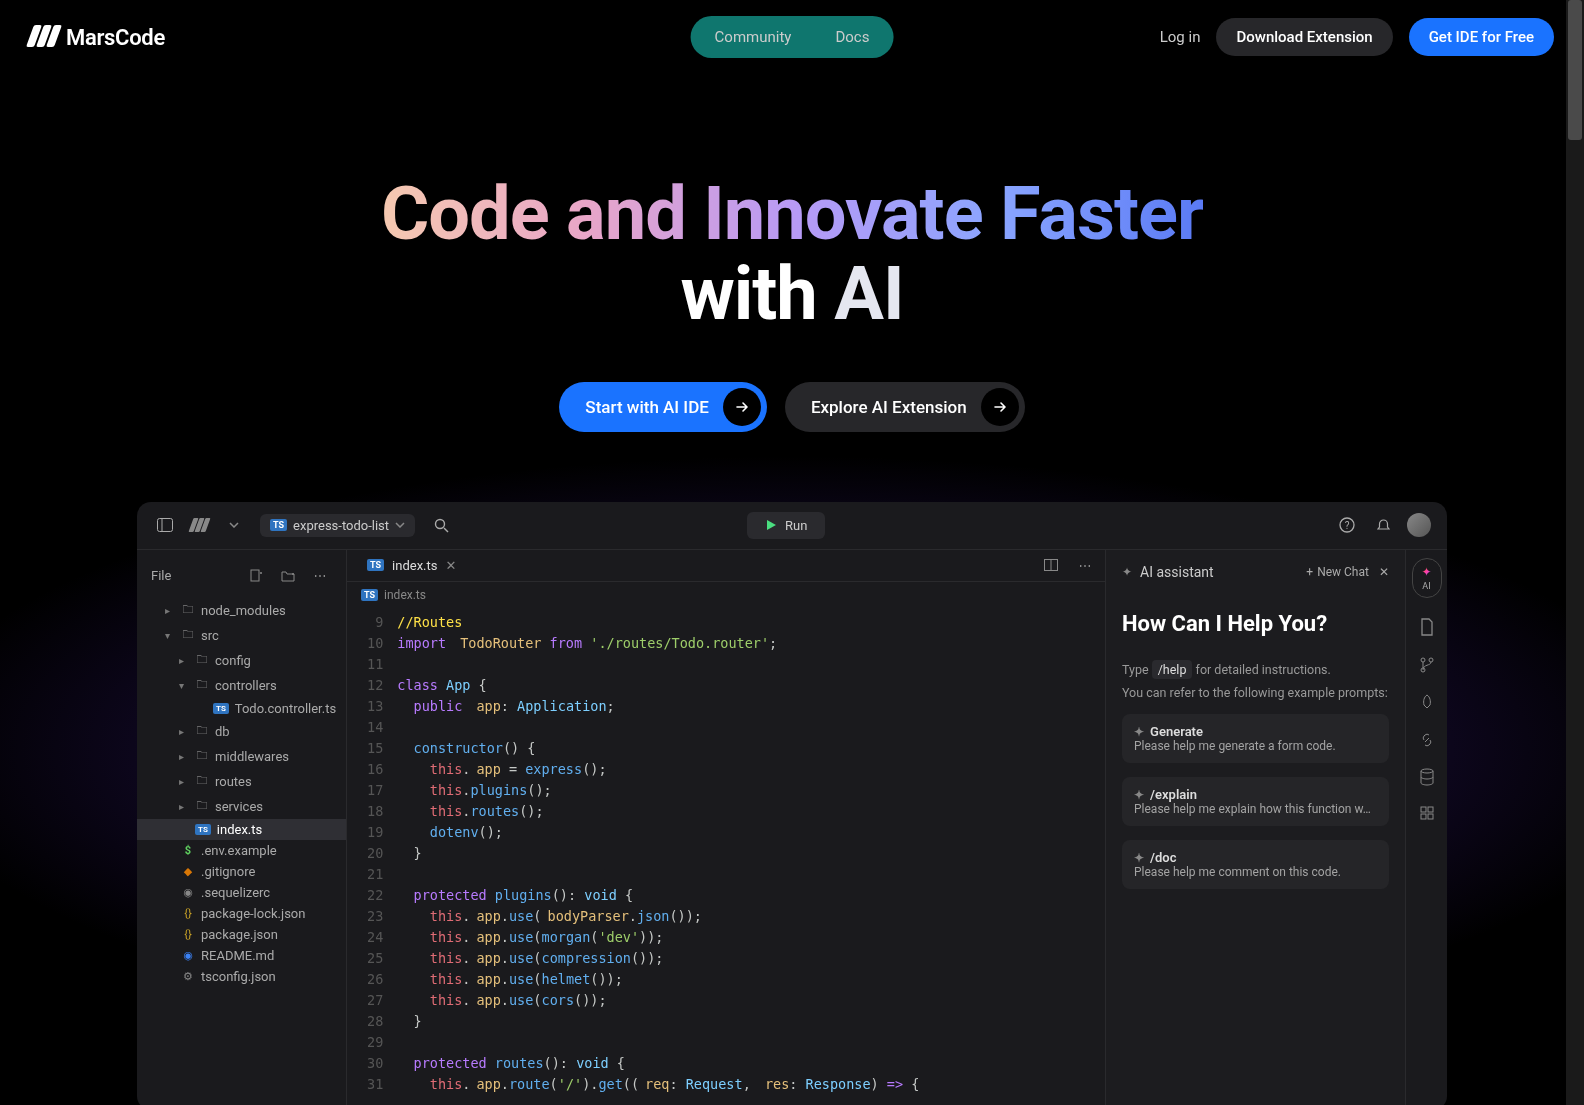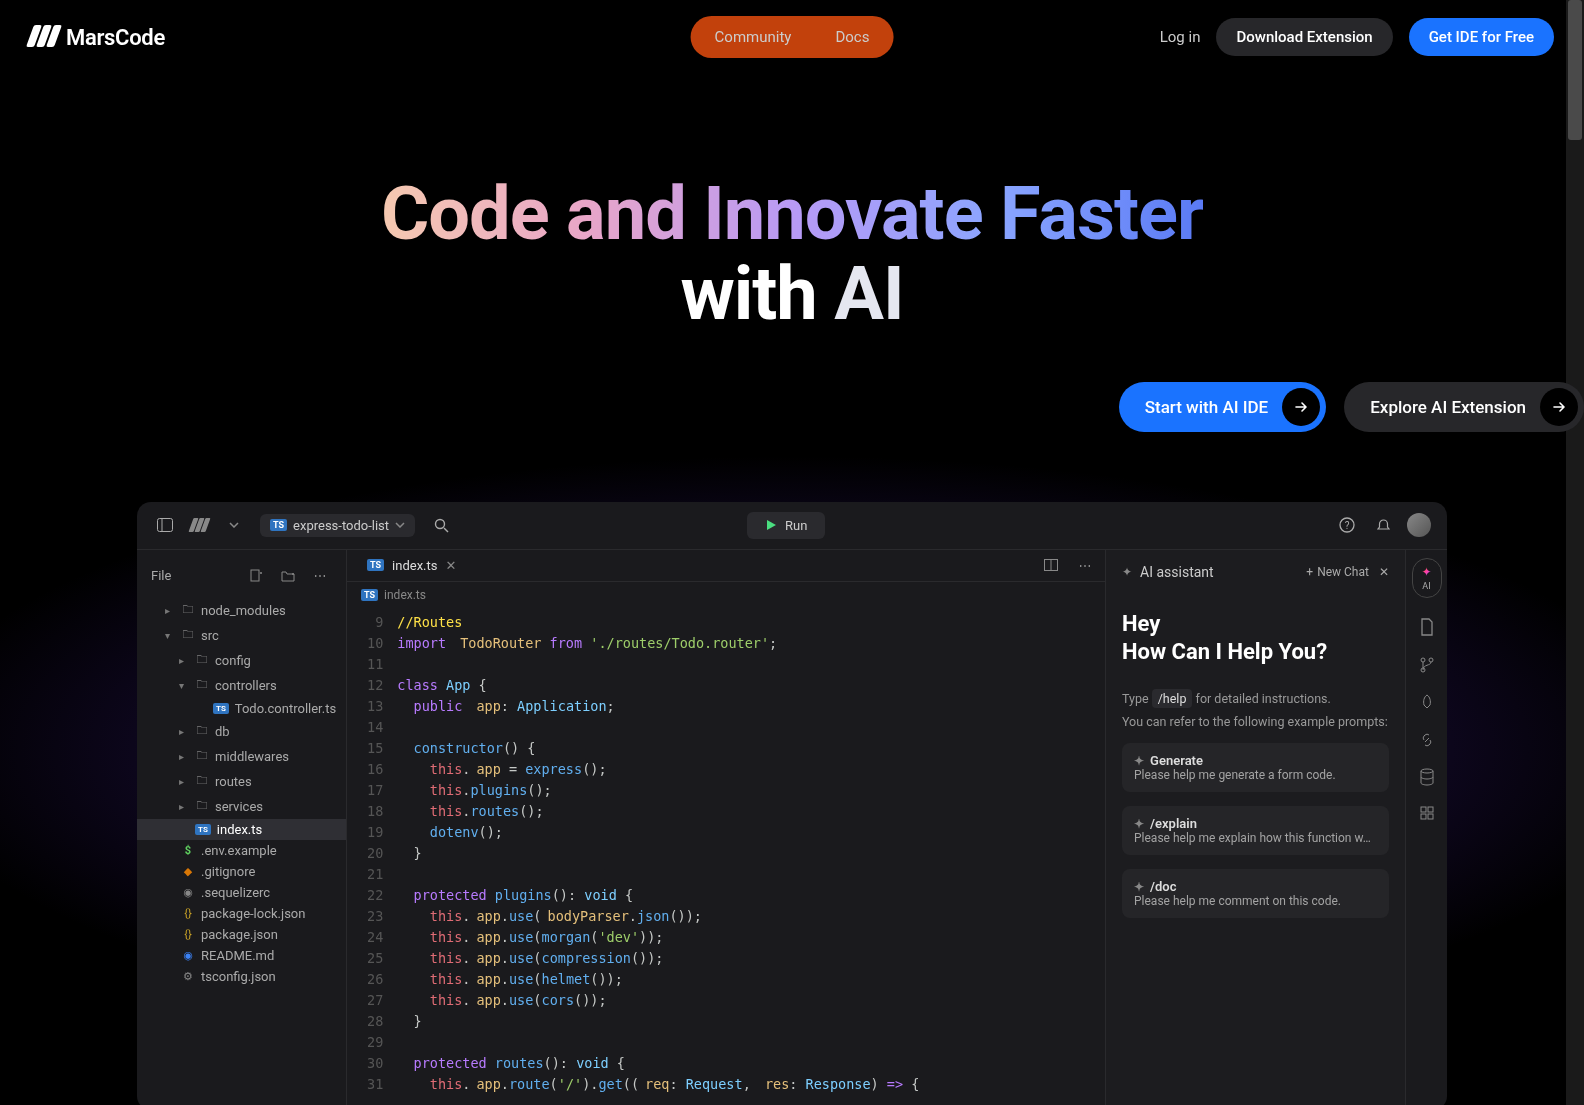--- a/index.html
+++ b/index.html
@@ -54,21 +54,21 @@
   background: #fff;
   transform: skewX(-20deg);
   border-radius: 2px;
 }
 .logo-text { font-size: 22px; font-weight: 600; letter-spacing: -0.3px; }
 .nav-center {
   position: absolute;
   left: 50%;
   transform: translateX(-50%);
   display: flex;
-  background: #c2410c;
+  background: #0f766e;
   border-radius: 22px;
   padding: 4px;
   gap: 4px;
 }
 .nav-center a {
   padding: 8px 20px;
   border-radius: 18px;
   color: #ccc;
   font-size: 15px;
   cursor: pointer;
@@ -103,21 +103,21 @@
   letter-spacing: -1px;
 }
 .grad1 {
   background: linear-gradient(90deg, #f5c9b0 0%, #e8a5c8 25%, #b89af5 50%, #8aa5ff 75%, #5a7af5 100%);
   -webkit-background-clip: text;
   background-clip: text;
   color: transparent;
 }
 .grad2 { color: #fff; }
 .grad3 { color: #e5e7f0; }
-.hero-cta { display: flex; gap: 18px; justify-content: flex-end; margin-top: 48px; }
+.hero-cta { display: flex; gap: 18px; justify-content: center; margin-top: 48px; }
 .cta-btn {
   display: flex; align-items: center; gap: 14px;
   border-radius: 28px;
   padding: 6px 6px 6px 26px;
   font-size: 17px;
   font-weight: 500;
   cursor: pointer;
 }
 .cta-primary { background: #1a73ff; color: #fff; }
 .cta-secondary { background: #27272a; color: #fff; }
@@ -592,21 +592,20 @@
         <span>AI  assistant</span>
         <div class="ai-head-right">
           <span style="display:flex;gap:4px;align-items:center">
             <span>+</span>
             <span>New Chat</span>
           </span>
           <span>✕</span>
         </div>
       </div>
       <div class="ai-title">
-        <div>Hey</div>
         <div>How Can I Help You?</div>
       </div>
       <div class="ai-help-row">
         <span>Type</span>
         <span class="chip">/help</span>
         <span>for detailed instructions.</span>
       </div>
       <div class="ai-sub">You can refer to the following example prompts:</div>
       <div id="prompts">
           <div class="prompt-card">

